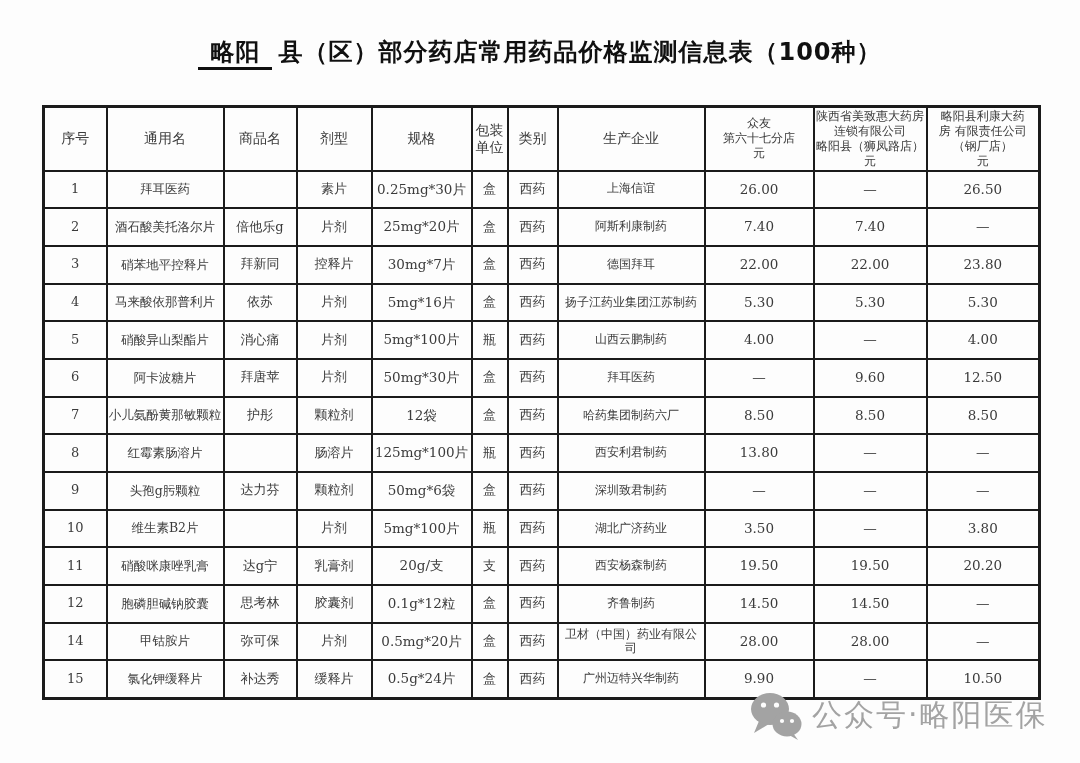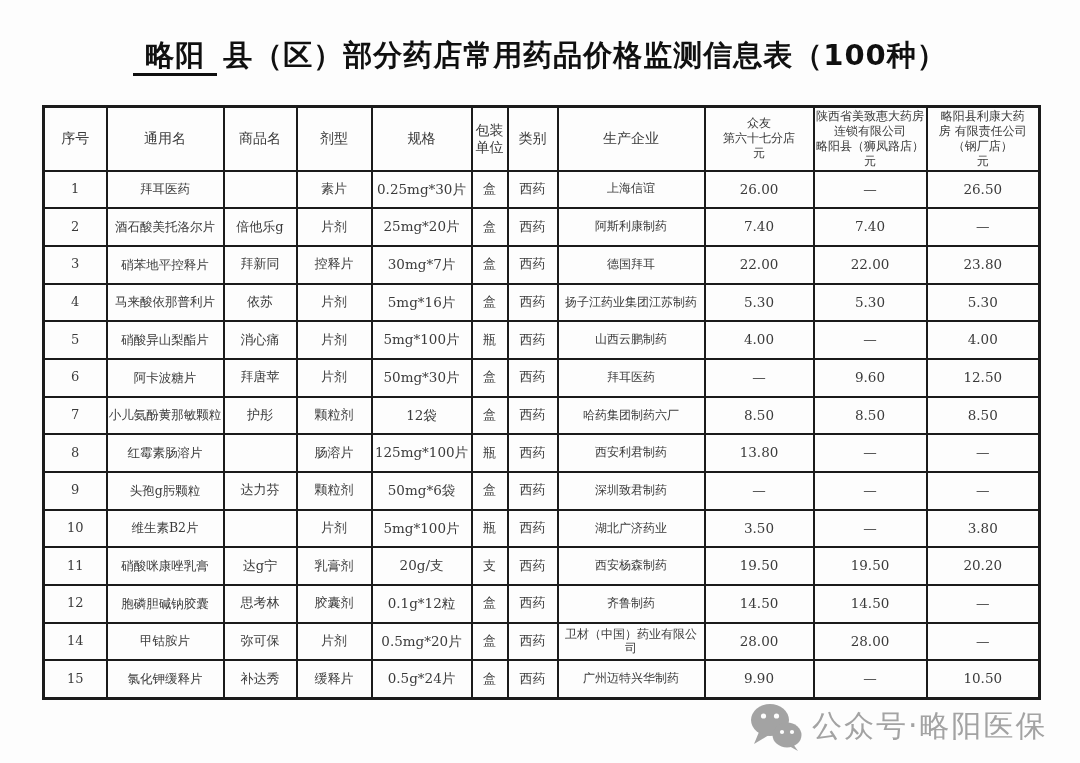--- a/index.html
+++ b/index.html
@@ -4,21 +4,21 @@
 <style>
   * { margin:0; padding:0; box-sizing:border-box; }
   html,body { width:1080px; height:763px; background:#fdfdfd; overflow:hidden; }
   .page {
     position:relative; width:1080px; height:763px; background:#fdfdfd;
     font-family:"DejaVu Serif", serif; color:#3b3b3b;
   }
   .title {
     position:absolute; top:36px; left:0; width:100%;
     text-align:center; font-family:"DejaVu Sans", sans-serif;
-    font-weight:bold; font-size:29px; color:#101010; letter-spacing:1px;
+    font-weight:bold; font-size:24px; color:#101010; letter-spacing:1px;
     white-space:nowrap;
   }
   .title .county {
     border-bottom:3px solid #101010; padding:0 12px; display:inline-block;
     line-height:1.2;
   }
   .title .rest { margin-left:6px; }
 
   table.price-table {
     position:absolute; left:42px; top:105px; width:996px;
@@ -38,21 +38,21 @@
   td:nth-child(8) { font-size:12px;border-radius:11px; }
   td:nth-child(5), td:nth-child(9), td:nth-child(10), td:nth-child(11) { font-size:13.5px; }
 
   .c0{width:63px} .c1{width:117px} .c2{width:73px} .c3{width:75px} .c4{width:100px}
   .c5{width:36px} .c6{width:50px} .c7{width:147px} .c8{width:109px} .c9{width:113px} .c10{width:113px}
 
   .watermark {
     position:absolute; left:750px; top:690px; z-index:3;
     display:flex; align-items:center; gap:10px;
     color:#a3a3a3; font-family:"DejaVu Sans", sans-serif;
-    font-size:30px; letter-spacing:2px; white-space:nowrap;margin-top:11px;
+    font-size:30px; letter-spacing:2px; white-space:nowrap;
   }
   .watermark svg { flex:0 0 auto; }
 </style>
 </head>
 <body>
 
 <div class="page">
 
   <div class="title"><span class="county">略阳</span><span class="rest">县（区）部分药店常用药品价格监测信息表（100种）</span></div>
 

